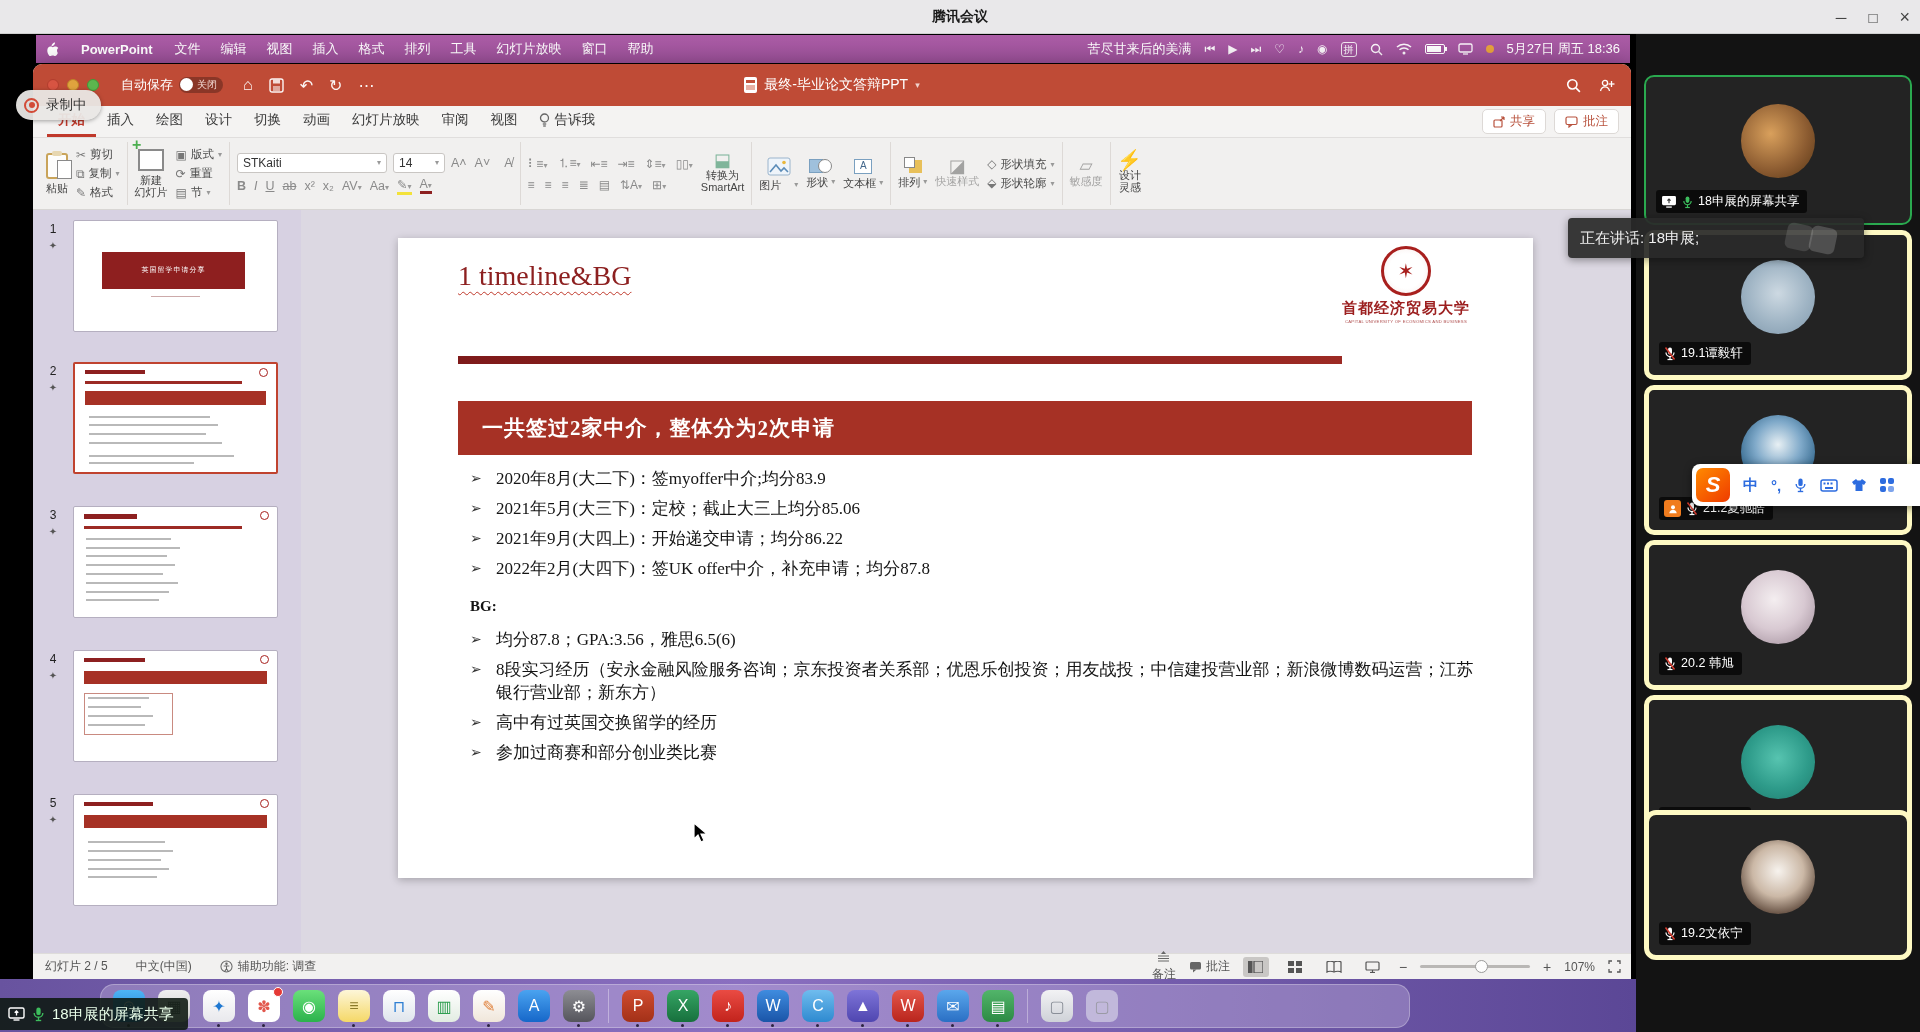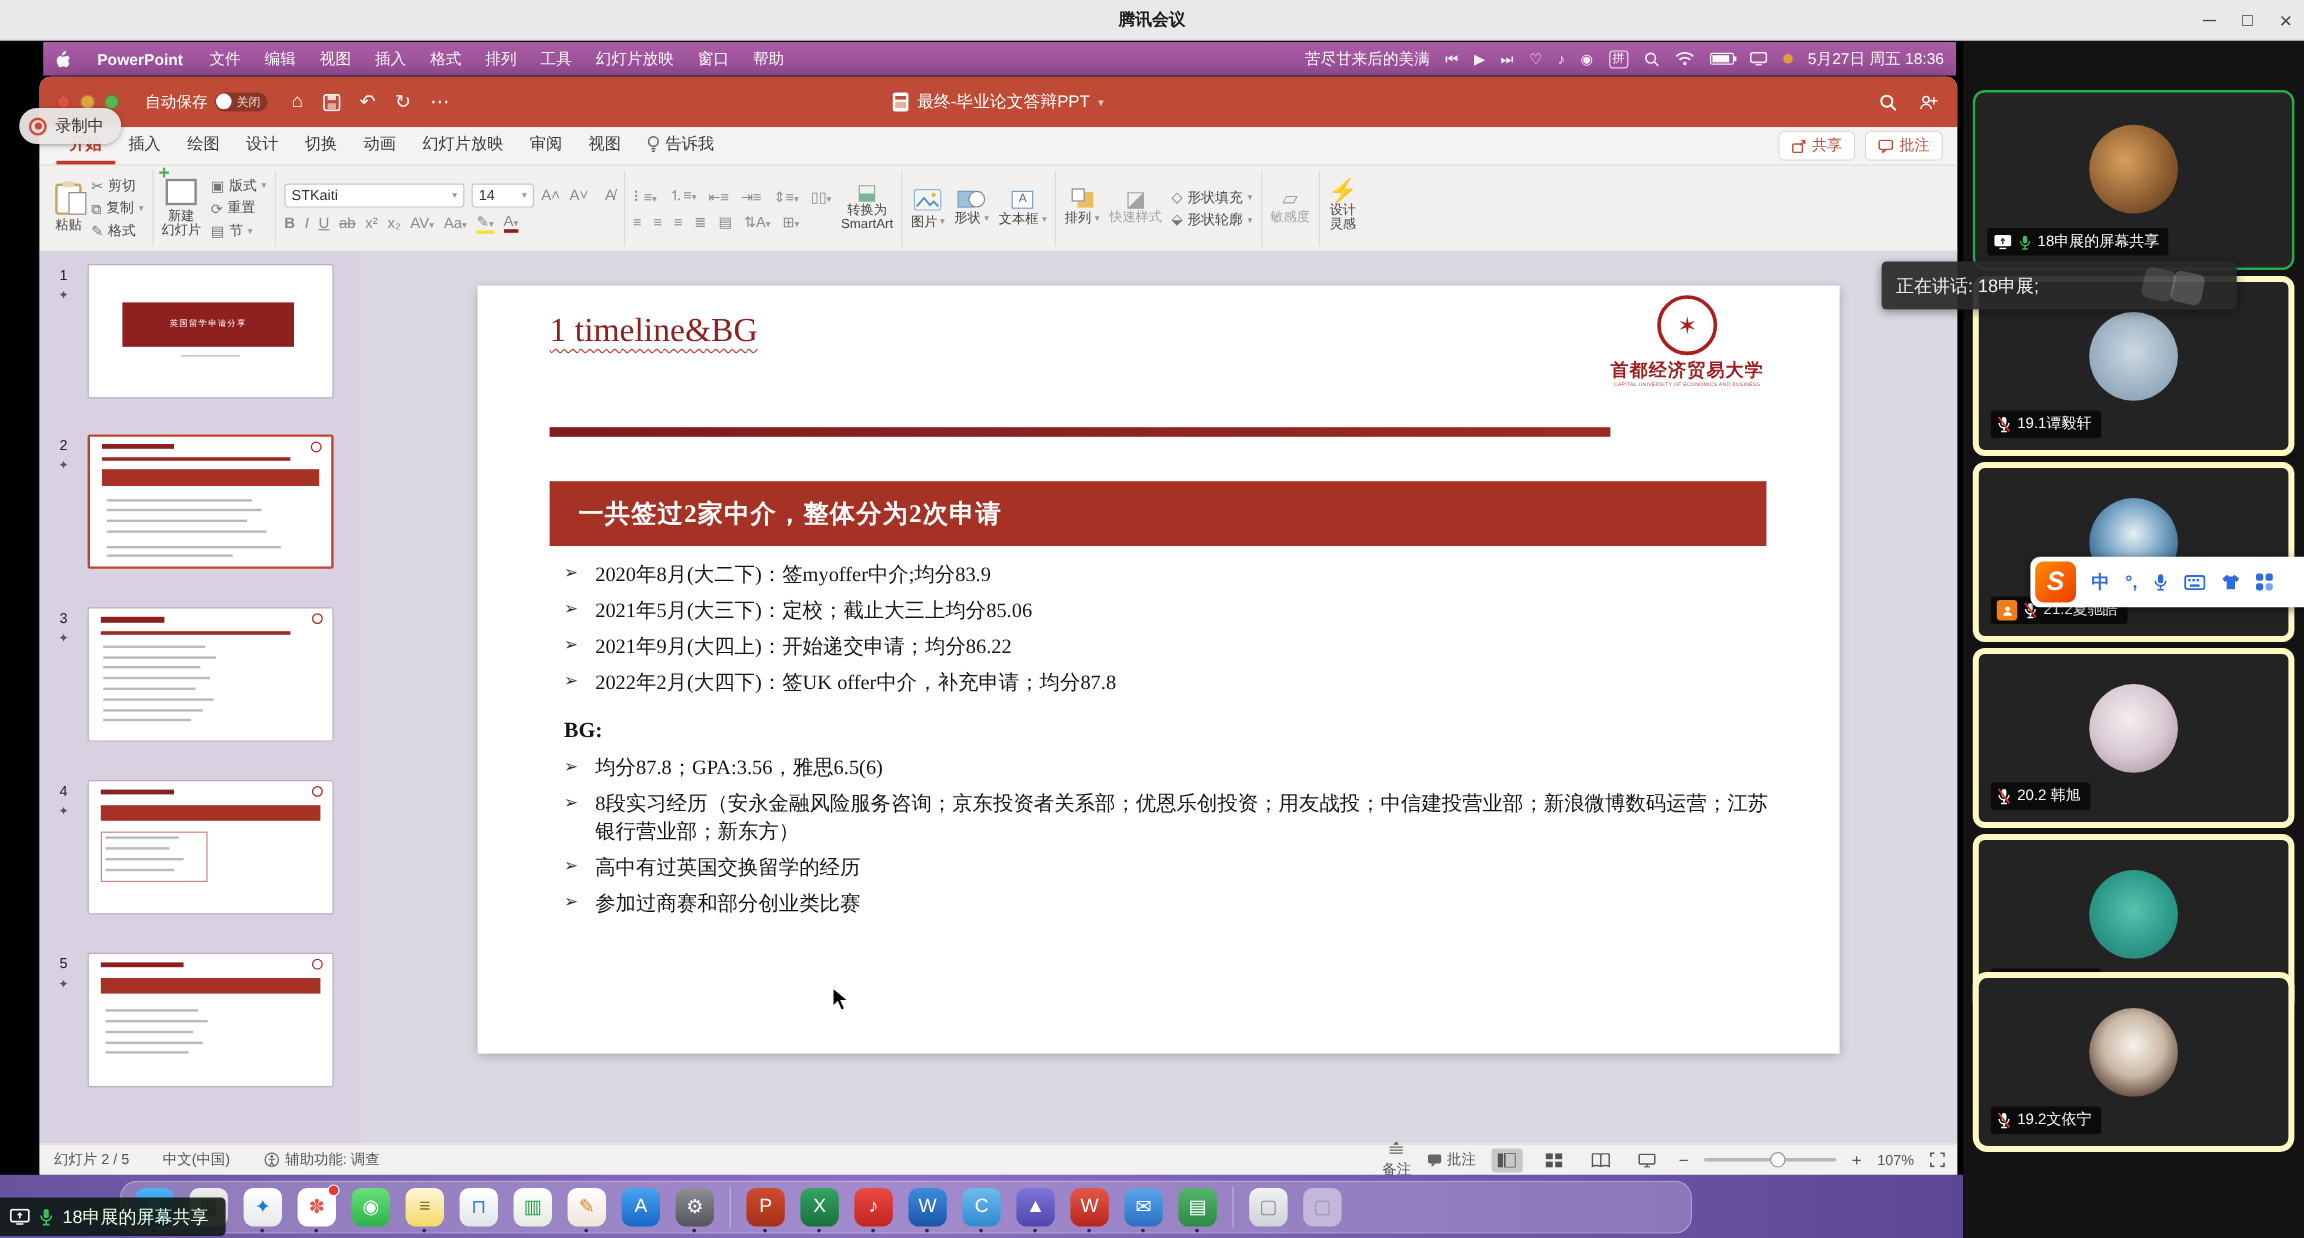--- a/index.html
+++ b/index.html
@@ -101,21 +101,21 @@
   .s-title { position:absolute; left:60px; top:22px; font-family:"Liberation Serif",serif; font-size:28px; color:#8d2020; text-decoration:underline wavy #c0392b 1px; text-underline-offset:6px; }
   .s-logo { position:absolute; right:42px; top:8px; width:170px; text-align:center; }
   .seal { width:50px; height:50px; border:3px solid #a8201e; border-radius:50%; margin:0 auto 3px; display:flex; align-items:center; justify-content:center; color:#a8201e; font-size:20px; background:radial-gradient(circle,#fff 55%, #f7e8e6 100%); }
   .logo-cn { font-family:"Liberation Serif",serif; font-weight:bold; font-size:15px; color:#9c1f1f; letter-spacing:1px; white-space:nowrap; }
   .logo-en { font-size:5px; color:#b05050; transform:scale(.85); letter-spacing:.3px; white-space:nowrap; }
   .s-bar { position:absolute; left:60px; top:118px; width:884px; height:8px; background:linear-gradient(90deg,#7e1a1a,#9c2a24); }
   .s-banner { position:absolute; left:60px; top:163px; width:1014px; height:54px; background:#a63125; color:#fff; font-weight:bold; font-size:21px; line-height:54px; padding-left:24px; letter-spacing:1px; font-family:"Liberation Serif",serif; }
   .s-list { position:absolute; left:72px; font-family:"Liberation Serif",serif; font-size:17px; color:#141414; }
   .s-li { display:flex; margin-bottom:9px; line-height:21px; }
   .s-li .mk { width:26px; color:#333; font-size:14px; flex:none; }
-  .bg-head { position:absolute; left:72px; top:360px; font-family:"Liberation Serif",serif; font-size:18px; font-weight:bold; color:#141414; }
+  .bg-head { position:absolute; left:72px; top:360px; font-family:"Liberation Serif",serif; font-size:15px; font-weight:bold; color:#141414; }
   .s-list2 { top:390px; width:1010px; }
   .s-list2 .s-li { margin-bottom:7px; line-height:23px; }
   .s-list1 { top:230px; width:900px; }
 
   
   .statusbar { height:26px; background:#f2f1f0; border-top:1px solid #dedcda; display:flex; align-items:center; font-size:12px; color:#555; padding:0 12px; position:relative; }
   .sb-left { display:flex; gap:28px; align-items:center; }
   .sb-right { position:absolute; right:10px; display:flex; align-items:center; gap:13px; }
   .viewbtn { width:26px; height:20px; display:flex; align-items:center; justify-content:center; border-radius:3px; }
   .viewbtn.active { background:#c9c7c5; }
@@ -437,21 +437,21 @@
           </div>
         </div>
 
         <div class="rgroup">
           <div class="big-btn">
             <span><svg class="icon" width="24" height="19" viewBox="0 0 24 19">
                   <rect x="1" y="1" width="22" height="17" rx="2" fill="#eef4fa" stroke="#9ab4cc"></rect>
                   <path d="M3 15 9 8l5 6 3-3 4 4" fill="none" stroke="#5b8cb8" stroke-width="1.6"></path>
                   <circle cx="17" cy="5.5" r="1.8" fill="#e8b73c"></circle>
                 </svg></span>
-            <span style="display:flex;gap:2px;align-items:center;"><span>图片</span><span class="chev">▾</span></span>
+            <span style="display:flex;gap:13px;align-items:center;"><span>图片</span><span class="chev">▾</span></span>
           </div>
           <div class="big-btn">
             <span style="display:flex;align-items:center;"><span class="shape-sq"></span><span class="shape-ci"></span></span>
             <span style="display:flex;gap:3px;align-items:center;"><span>形状</span><span class="chev">▾</span></span>
           </div>
           <div class="big-btn">
             <span class="tbx">A</span>
             <span style="display:flex;gap:3px;align-items:center;"><span>文本框</span><span class="chev">▾</span></span>
           </div>
         </div>

